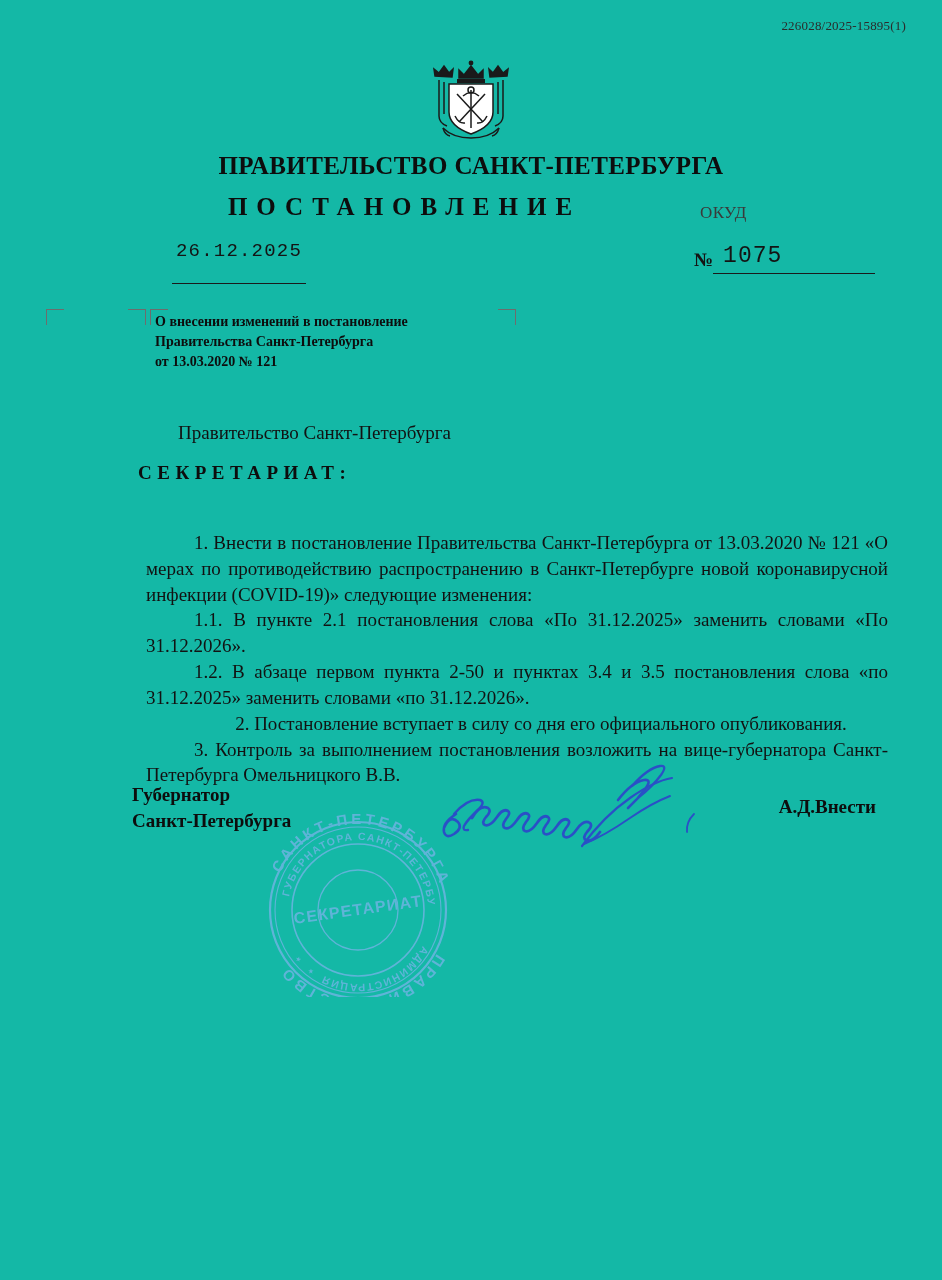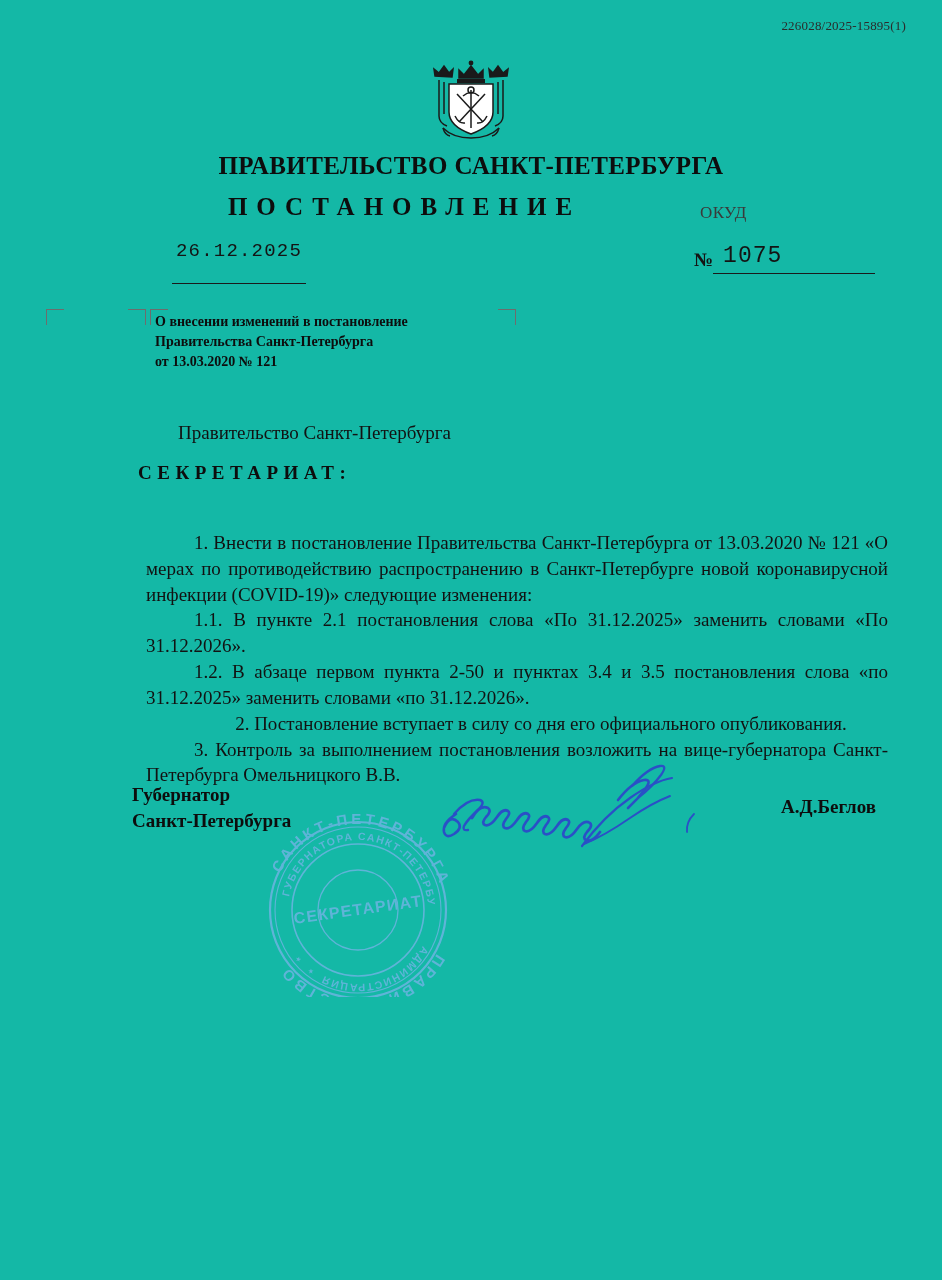--- a/index.html
+++ b/index.html
@@ -304,21 +304,21 @@
         <path d="M40 66 q8 -14 16 -10 q4 3 -2 9 q-5 6 -1 8 q5 2 12 -8 q6 -9 11 -6 q3 2 -2 8 q-5 7 -1 9 q5 2 12 -8 q6 -9 11 -6 q3 2 -2 8 q-5 7 -1 9 q5 2 12 -8 q6 -9 11 -6 q3 2 -2 8 q-5 7 -1 9 q5 2 12 -8 q6 -9 11 -6 q3 2 -2 8 q-5 7 -1 9 q5 2 12 -8 q7 -10 13 -6 q3 3 -3 9 q-5 6 -1 8 q6 3 14 -8" stroke-width="2.7"></path>
         <path d="M186 48 q14 -18 26 -20 q8 -1 2 8 q-8 11 -18 20" stroke-width="2.6"></path>
         <path d="M200 34 q16 -18 28 -20 q8 -1 1 9 q-9 12 -22 22" stroke-width="2.3"></path>
         <path d="M150 94 q22 -30 48 -48 q24 -17 42 -20" stroke-width="2.2"></path>
         <path d="M152 92 q20 -8 46 -26 q22 -15 40 -22" stroke-width="1.9"></path>
         <path d="M262 62 q-8 8 -7 18" stroke-width="1.8"></path>
       </g>
     </svg>
   </div>
 
-  <div class="sign-name">А.Д.Беглов</div>
+  <div class="sign-name">А.Д.Внести</div>
 
   <div class="seal">
     <svg viewBox="0 0 212 185" width="212" height="185" aria-hidden="true">
       <defs>
         <path id="arcOuterTop" d="M 20 98 A 86 86 0 0 1 192 98"></path>
         <path id="arcOuterBottom" d="M 196 98 A 90 90 0 0 1 16 98"></path>
         <path id="arcInnerTop" d="M 36 98 A 70 70 0 0 1 176 98"></path>
         <path id="arcInnerBottom" d="M 180 98 A 74 74 0 0 1 32 98"></path>
       </defs>
       <g stroke="#5fb4d8" fill="none">

